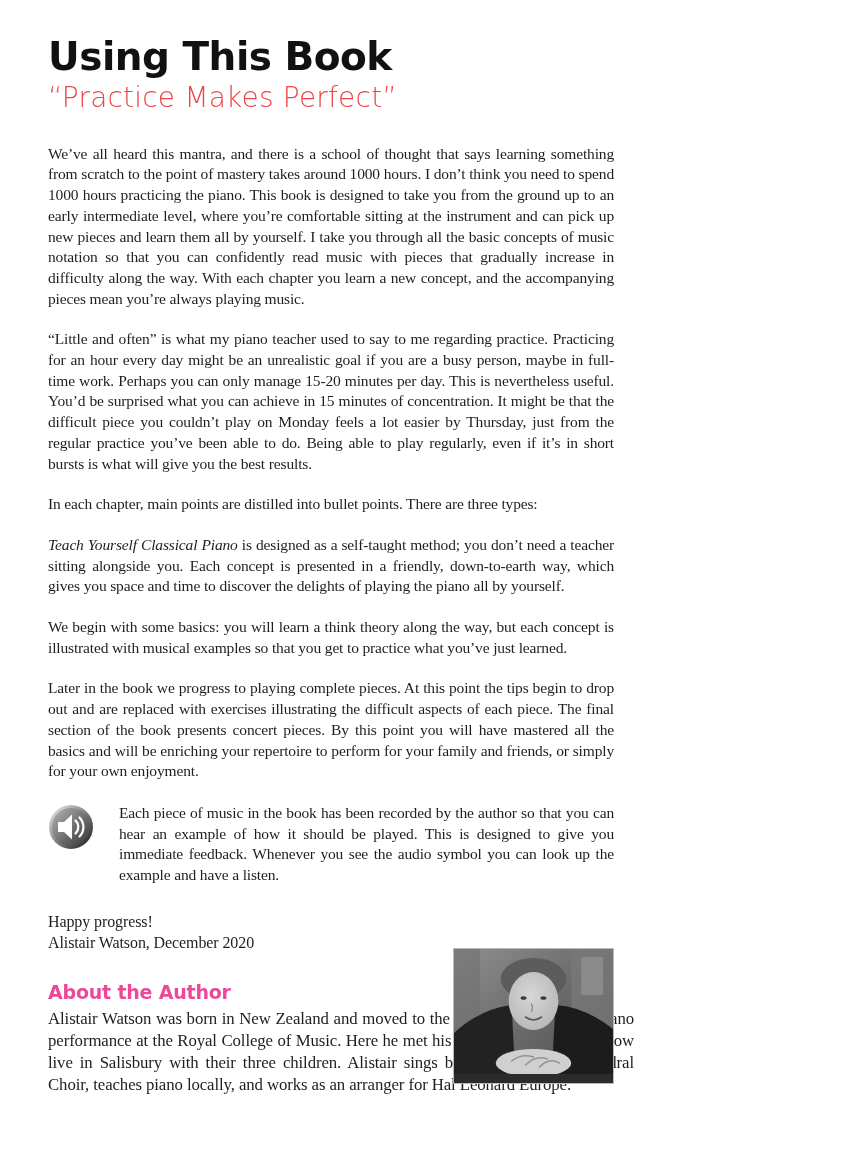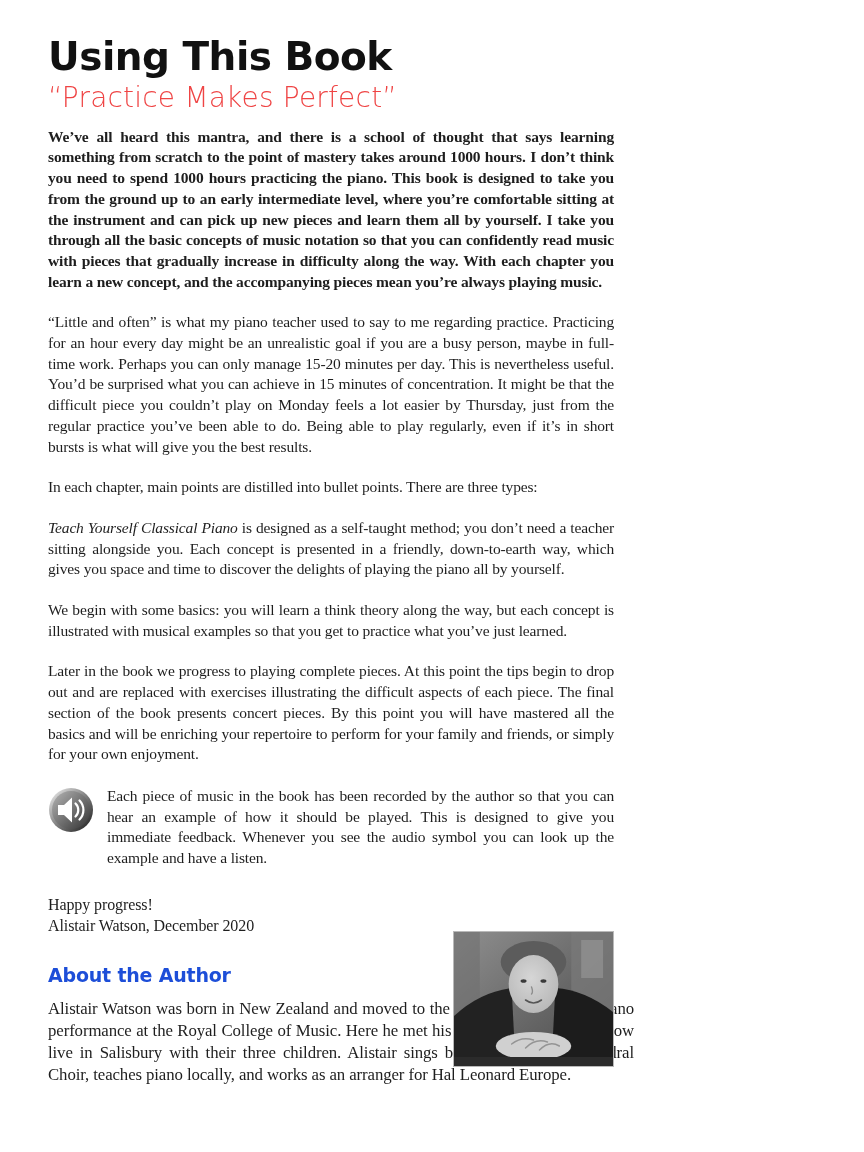--- a/index.html
+++ b/index.html
@@ -31,59 +31,59 @@
     color: #ef4444;
     margin: 3px 0 0 0;
     letter-spacing: 0.2px;
   }
   .body {
     font-size: 15.5px;
     line-height: 20.7px;
     letter-spacing: -0.15px;
     margin: 0 0 20px 0;
   }
-  .first-para { margin-top: 12px; font-weight: bold; }
+  .first-para { margin-top: 29px; }
   .just { text-align: justify; }
   .bullet-list {
     list-style: none;
     margin: 14px auto 19px auto;
     padding: 0;
     width: fit-content;
     font-size: 15.5px;
     line-height: 20.7px;
   }
   .bullet-list li::before {
     content: "\2022";
     display: inline-block;
     width: 14px;
     font-size: 13px;
     vertical-align: 1px;
   }
   .audio-row {
     display: flex;
     align-items: flex-start;
-    gap: 13px;
+    gap: 25px;
     margin: 21px 0 0 0;
   }
   .audio-row .note { margin: 0; }
   .audio-icon-wrap { flex: 0 0 auto; margin-top: 1px; width: 46px; height: 46px; }
   .closing {
     margin: 25px 0 0 0;
     font-size: 16px;
     line-height: 21.5px;
     letter-spacing: -0.1px;
   }
   .lower { position: relative; }
   .about-heading {
     font-family: "DejaVu Sans", "Liberation Sans", sans-serif;
     font-weight: 800;
     font-size: 19px;
     letter-spacing: -0.2px;
-    color: #1d4ed8;
-    margin: 27px 0 12px 0;
+    color: #ec4899;
+    margin: 27px 0 5px 0;
   }
   .about-text {
     width: 586px;
     font-size: 16.8px;
     line-height: 22.2px;
     letter-spacing: -0.1px;
     margin: 0;
   }
   .photo-frame {
     position: absolute;

